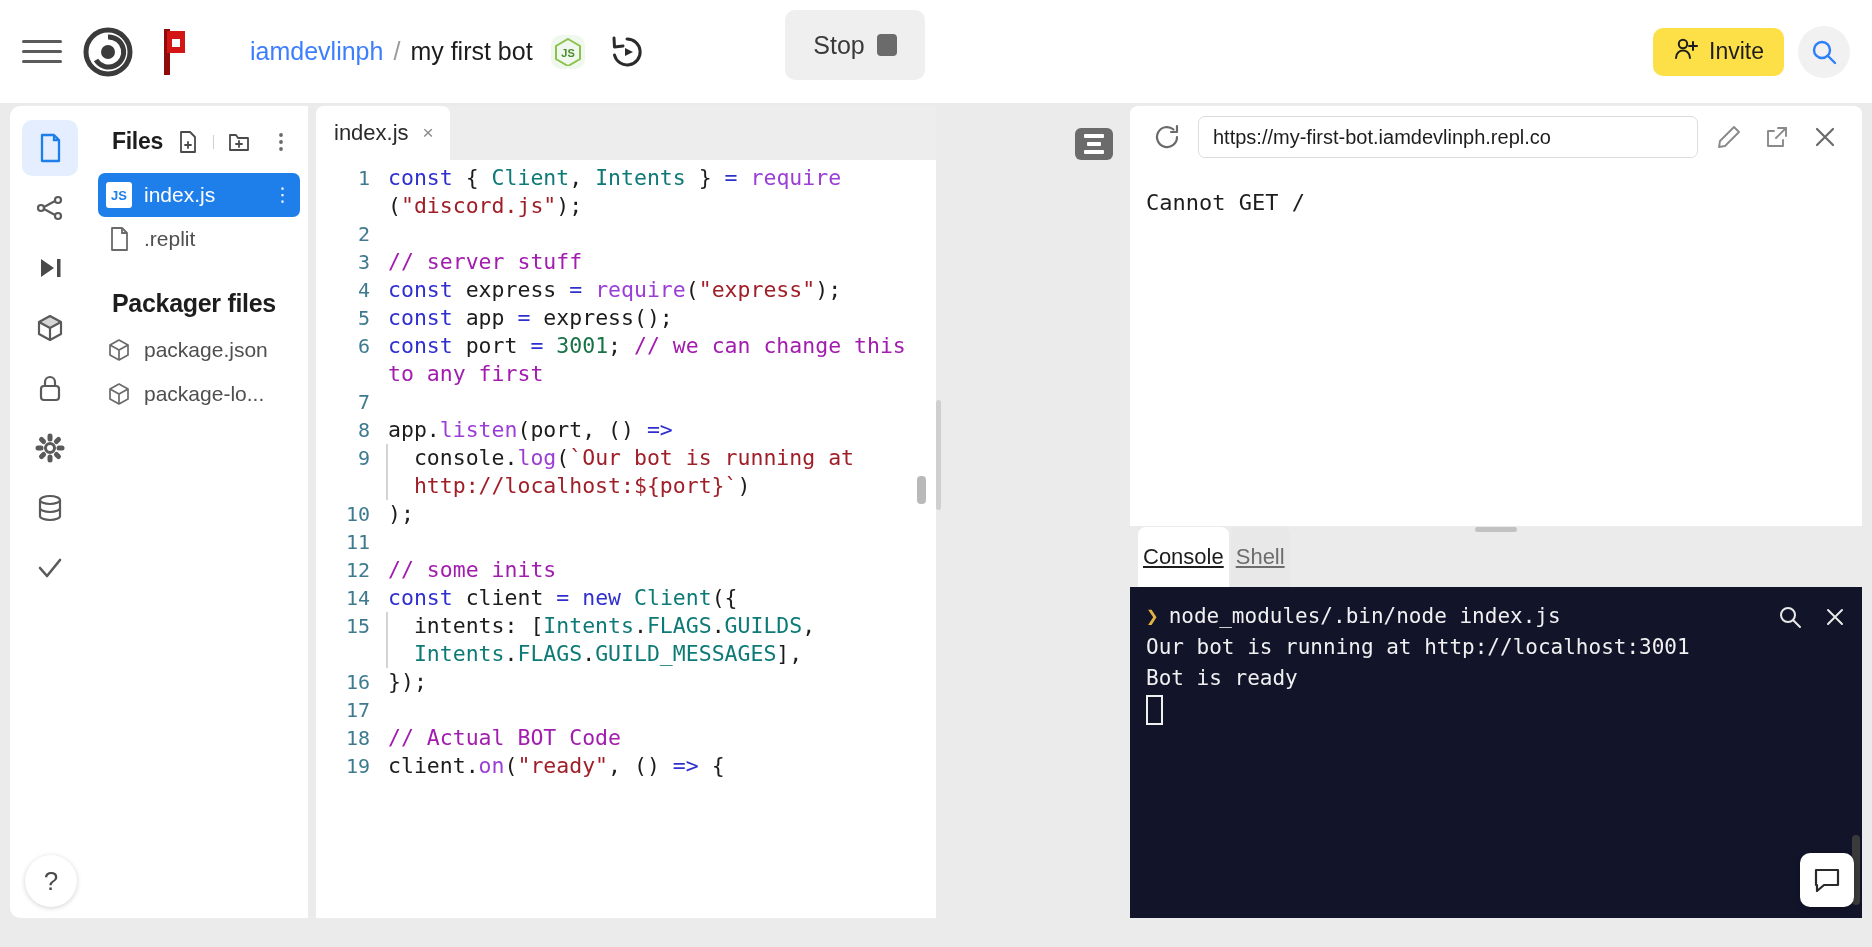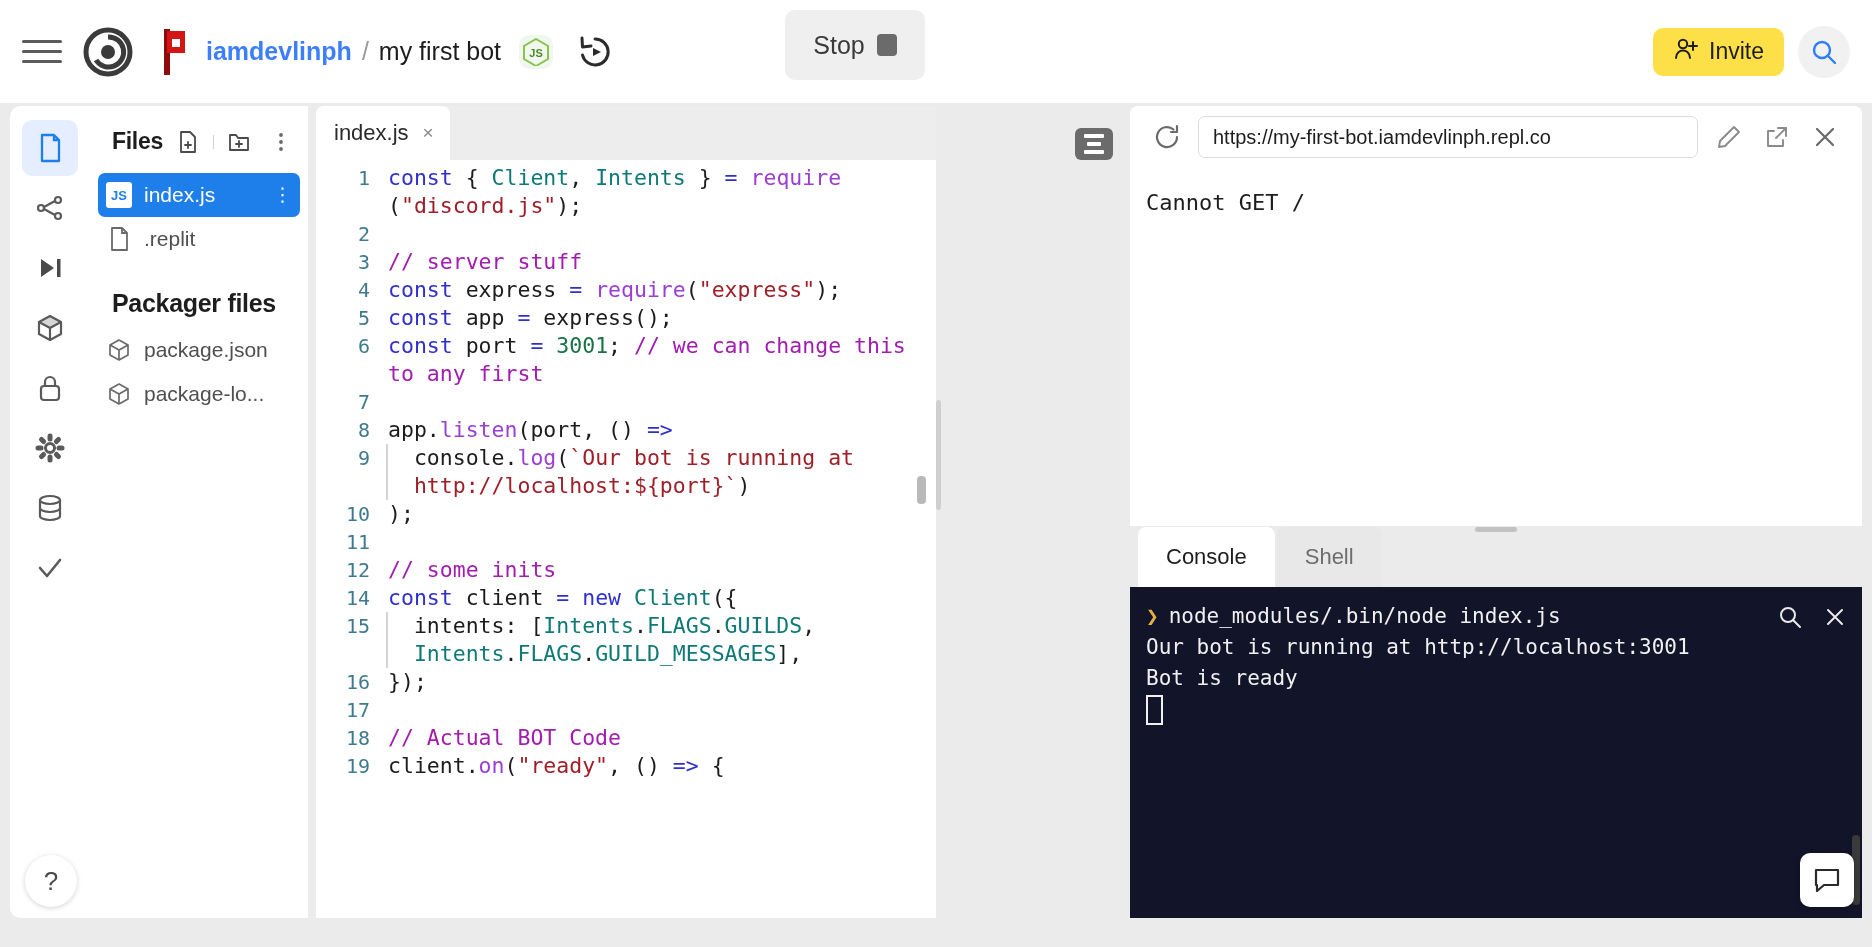--- a/index.html
+++ b/index.html
@@ -14,21 +14,21 @@
   #topbar {
     position: absolute; left: 0; top: 0; width: 1872px; height: 103px;
     background: #ffffff;
     display: flex; align-items: center;
   }
   #hamburger { margin-left: 22px; width: 40px; height: 40px; display:flex; flex-direction:column; justify-content:center; gap:7px; cursor:pointer; }
   #hamburger i { display:block; height:3px; background:#5b5b5b; border-radius:2px; }
   #replit-logo { margin-left: 18px; width: 56px; height: 56px; display:flex; align-items:center; justify-content:center; }
   #flag-logo { margin-left: 16px; width: 40px; height: 56px; display:flex; align-items:center; justify-content:center; }
   #breadcrumb { margin-left: 14px; display:flex; align-items:center; font-size: 25px; }
-  #breadcrumb .owner { color: #3d7eff; cursor:pointer; font-weight:700; }
+  #breadcrumb .owner { color: #3d7eff; cursor:pointer; font-weight:400;margin-left:44px; }
   #breadcrumb .sep { color:#9a9a9a; margin: 0 10px; }
   #breadcrumb .proj { color:#1d1d1d; }
   #node-badge { margin-left: 18px; width:34px;height:34px;border-radius:10px;background:#f0f7ee;display:flex;align-items:center;justify-content:center; }
   #history-btn { margin-left: 20px; width:44px;height:44px;display:flex;align-items:center;justify-content:center;cursor:pointer; }
 
   #stop-btn {
     position:absolute; left:785px; top:10px; width:140px; height:70px;
     background:#efefef; border:none; border-radius:10px;
     display:flex; align-items:center; justify-content:center; gap:12px;
     font-size:25px; color:#3a3a3a; cursor:pointer;
@@ -123,21 +123,21 @@
     padding:0 14px; font-size:20px; color:#1d1d1d; background:#fff; outline:none;
     font-family:"Liberation Sans", sans-serif;
   }
   .wv-icon { width:34px;height:34px;display:flex;align-items:center;justify-content:center;cursor:pointer; }
   #webview-body { padding:22px 16px; font-family:"DejaVu Sans Mono", monospace; font-size:22px; color:#1d1d1d; }
   #wv-resize { position:absolute; left:1475px; top:527px; width:42px; height:5px; background:#c2c2c2; border-radius:3px; }
 
   
   #console-panel { position:absolute; left:1130px; top:535px; width:732px; height:383px; }
   #console-tabs { height:52px; display:flex; align-items:flex-end; gap:2px; padding-left:8px; }
-  .ctab { height:60px; padding:0 28px; display:flex;align-items:center; border-radius:8px 8px 0 0; font-size:22px; cursor:pointer; }
+  .ctab { height:60px; padding:0 5px; display:flex;align-items:center; border-radius:8px 8px 0 0; font-size:22px; cursor:pointer;text-decoration:underline; }
   .ctab.active { background:#fff; color:#1d1d1d; }
   .ctab.inactive { background:#e8e8e8; color:#6d6d6d; }
   #console-body {
     position:absolute; left:0; top:52px; width:732px; height:331px;
     background:#12142a; color:#f0f0f0; padding:14px 16px;
     font-family:"DejaVu Sans Mono", monospace; font-size:21px; line-height:31px;
   }
   #console-cmd { display:flex; align-items:center; }
   #console-cmd .prompt { color:#e3b341; margin-right:10px; }
   #console-cmd .ctools { margin-left:auto; display:flex; gap:22px; align-items:center; }

